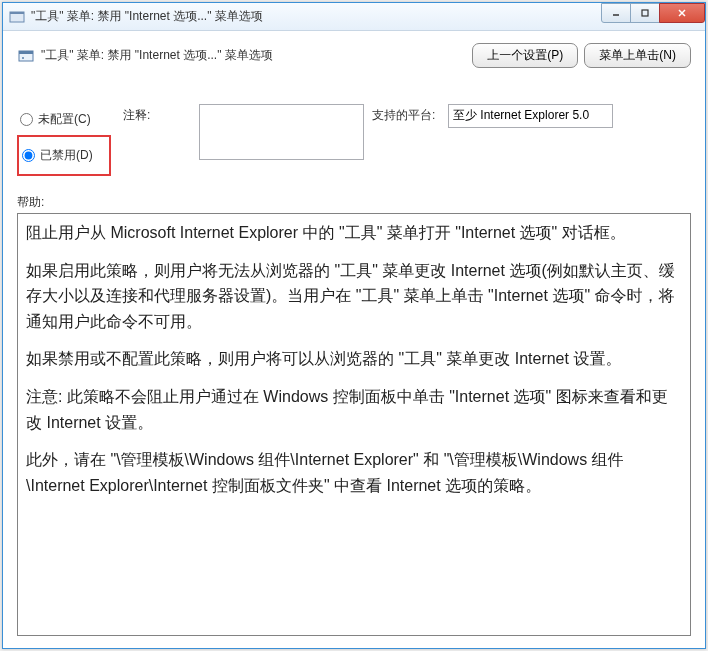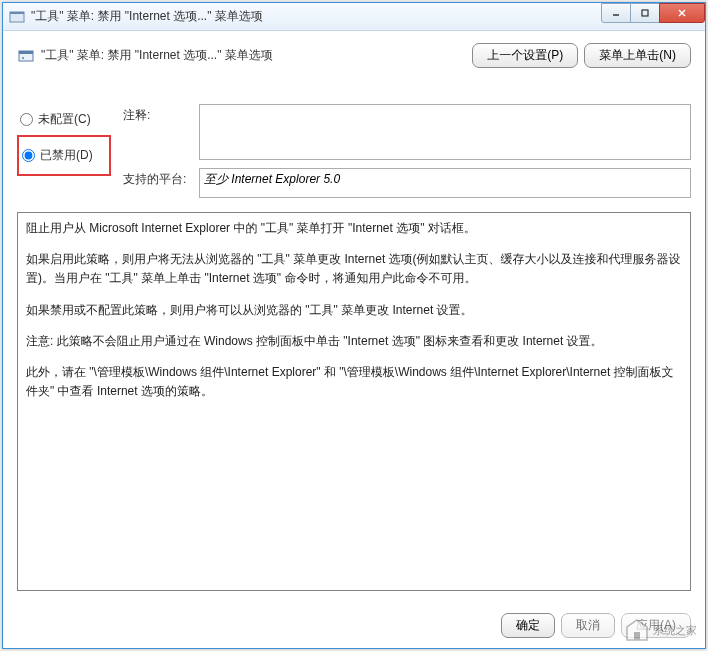--- a/index.html
+++ b/index.html
@@ -120,21 +120,21 @@
     }
     .radio-item input { margin-right: 5px; }
     .radio-highlight {
       border: 2px solid #e13a3a;
       padding: 8px 1px;
       margin: 2px 0;
     }
     .fields {
       flex: 1;
       display: flex;
-      flex-direction: column;
+      flex-direction: row;
       gap: 8px;
     }
     .field-row {
       display: flex;
       align-items: flex-start;
       gap: 8px;
     }
     .field-label {
       width: 68px;
       padding-top: 3px;
@@ -144,21 +144,21 @@
     .textarea {
       flex: 1;
       border: 1px solid #abadb3;
       background: #fff;
       font-size: 12px;
       padding: 2px 4px;
       font-family: inherit;
       resize: none;
     }
     .comment-box { height: 56px; }
-    .platform-box { height: 30px; font-style: italic; }
+    .platform-box { height: 24px; }
     .main-split {
       display: flex;
       gap: 10px;
       flex: 1;
       margin-top: 6px;
       min-height: 0;
     }
     .split-col {
       flex: 1;
       display: flex;
@@ -169,21 +169,21 @@
       font-size: 12px;
       margin-bottom: 2px;
       color: #333;
     }
     .panel {
       border: 1px solid #828282;
       background: #fff;
       flex: 1;
       overflow-y: auto;
       padding: 6px 8px;
-      font-size: 12px;
+      font-size: 16px;
       line-height: 1.6;
       color: #222;
     }
     .panel p { margin-bottom: 12px; }
     .footer {
       display: flex;
       justify-content: flex-end;
       gap: 6px;
       padding: 10px 14px 10px 0;
       position: relative;
@@ -277,40 +277,27 @@
         </div>
         <div class="field-row">
           <div class="field-label">支持的平台:</div>
           <textarea class="textarea platform-box" readonly="" style="">至少 Internet Explorer 5.0</textarea>
         </div>
       </div>
     </div>
 
     <div class="main-split">
       <div class="split-col">
+        <div class="split-label">帮助:</div>
         <div class="panel">
           <p>阻止用户从 Microsoft Internet Explorer 中的 "工具" 菜单打开 "Internet 选项" 对话框。</p>
           <p>如果启用此策略，则用户将无法从浏览器的 "工具" 菜单更改 Internet 选项(例如默认主页、缓存大小以及连接和代理服务器设置)。当用户在 "工具" 菜单上单击 "Internet 选项" 命令时，将通知用户此命令不可用。</p>
           <p>如果禁用或不配置此策略，则用户将可以从浏览器的 "工具" 菜单更改 Internet 设置。</p>
           <p>注意: 此策略不会阻止用户通过在 Windows 控制面板中单击 "Internet 选项" 图标来查看和更改 Internet 设置。</p>
           <p>此外，请在 "\管理模板\Windows 组件\Internet Explorer" 和 "\管理模板\Windows 组件\Internet Explorer\Internet 控制面板文件夹" 中查看 Internet 选项的策略。</p>
         </div>
       </div>
     </div>
 
   </div>
 
-  <div class="footer">
-    <button class="btn">确定</button>
-    <button class="btn" style="opacity:0.6">取消</button>
-    <button class="btn" style="opacity:0.5">应用(A)</button>
-    <div class="watermark">
-      <span class="watermark-icon">
-        <svg viewBox="0 0 24 24">
-            <polygon points="12,2 22,9 22,22 2,22 2,9" fill="#fff" stroke="#888" stroke-width="1.5"></polygon>
-            <rect x="9" y="14" width="6" height="8" fill="#888"></rect>
-          </svg>
-      </span>
-      <span class="watermark-text">系统之家</span>
-    </div>
-  </div>
 
 </div>
 
 </body></html>

